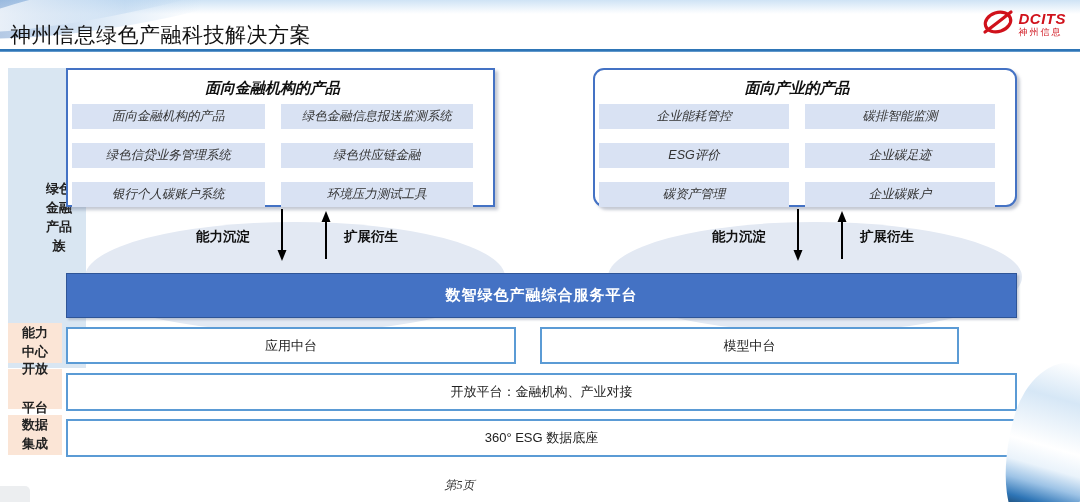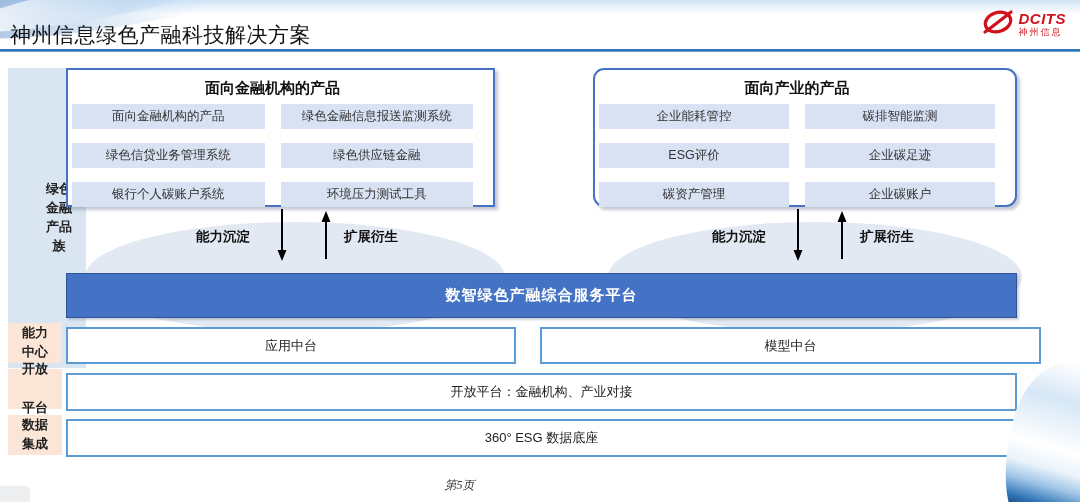--- a/index.html
+++ b/index.html
@@ -23,21 +23,21 @@
   .logo-txt{display:flex;flex-direction:column;line-height:1;}
   .logo-en{color:#d0111b;font-weight:bold;font-style:italic;font-size:15px;letter-spacing:.5px;}
   .logo-cn{color:#d0111b;font-size:9px;letter-spacing:2px;margin-top:2px;}
   
   .strip{position:absolute;display:flex;flex-direction:column;align-items:center;justify-content:center;
     font-weight:bold;font-size:13px;color:#222;line-height:1.45;text-align:center;}
   .strip-blue{background:#d9e6f2;}
   .strip-peach{background:#fbe5d6;}
   
   .pbox{position:absolute;background:#fff;border:2px solid #4472c4;
-    box-shadow:3px 3px 3px rgba(110,120,145,.4);box-sizing:border-box;padding:6px 20px 0 4px;}
+    box-shadow:3px 3px 3px rgba(110,120,145,.4);box-sizing:border-box;padding:6px 20px 0 4px;font-style:italic;}
   .pbox-title{text-align:center;font-weight:bold;font-size:15px;color:#111;height:26px;line-height:24px;}
   .pgrid{display:grid;grid-template-columns:1fr 1fr;column-gap:16px;row-gap:14px;margin-top:2px;}
   .pitem{background:#d9e2f3;color:#333;font-size:12.5px;height:25px;line-height:25px;text-align:center;
     white-space:nowrap;overflow:hidden;}
   
   .dome{position:absolute;border-radius:50%;background:#e3e9f3;z-index:0;}
   .flow{position:absolute;display:flex;align-items:center;z-index:1;height:54px;}
   .flow-lbl{font-weight:bold;font-size:13.5px;color:#111;white-space:nowrap;}
   .arr{display:block;}
   .arr-down{margin:0 32px 0 26px;}
@@ -158,21 +158,21 @@
           <line x1="6" y1="9" x2="6" y2="48" stroke="#000" stroke-width="2"></line>
           <path d="M1.5,11 L6,0 L10.5,11 Z" fill="#000"></path>
         </svg>
     </span>
     <span class="flow-lbl">扩展衍生</span>
   </div>
 
   <div class="platform-bar" style="left:66px;top:273px;width:951px;height:45px;">数智绿色产融综合服务平台</div>
 
   <div class="rowbox" style="left:66px;top:327px;width:450px;height:37px;">应用中台</div>
-  <div class="rowbox" style="left:540px;top:327px;width:501px;height:37px;">模型中台</div>
+  <div class="rowbox" style="left:540px;top:327px;width:419px;height:37px;">模型中台</div>
 
   <div class="rowbox" style="left:66px;top:373px;width:951px;height:38px;">开放平台：金融机构、产业对接</div>
 
   <div class="rowbox" style="left:66px;top:419px;width:951px;height:38px;">360° ESG 数据底座</div>
 
   <div class="footer-page">第5页</div>
   <div class="corner-grey"></div>
   <div class="corner-swoosh"></div>
 
 </div>

